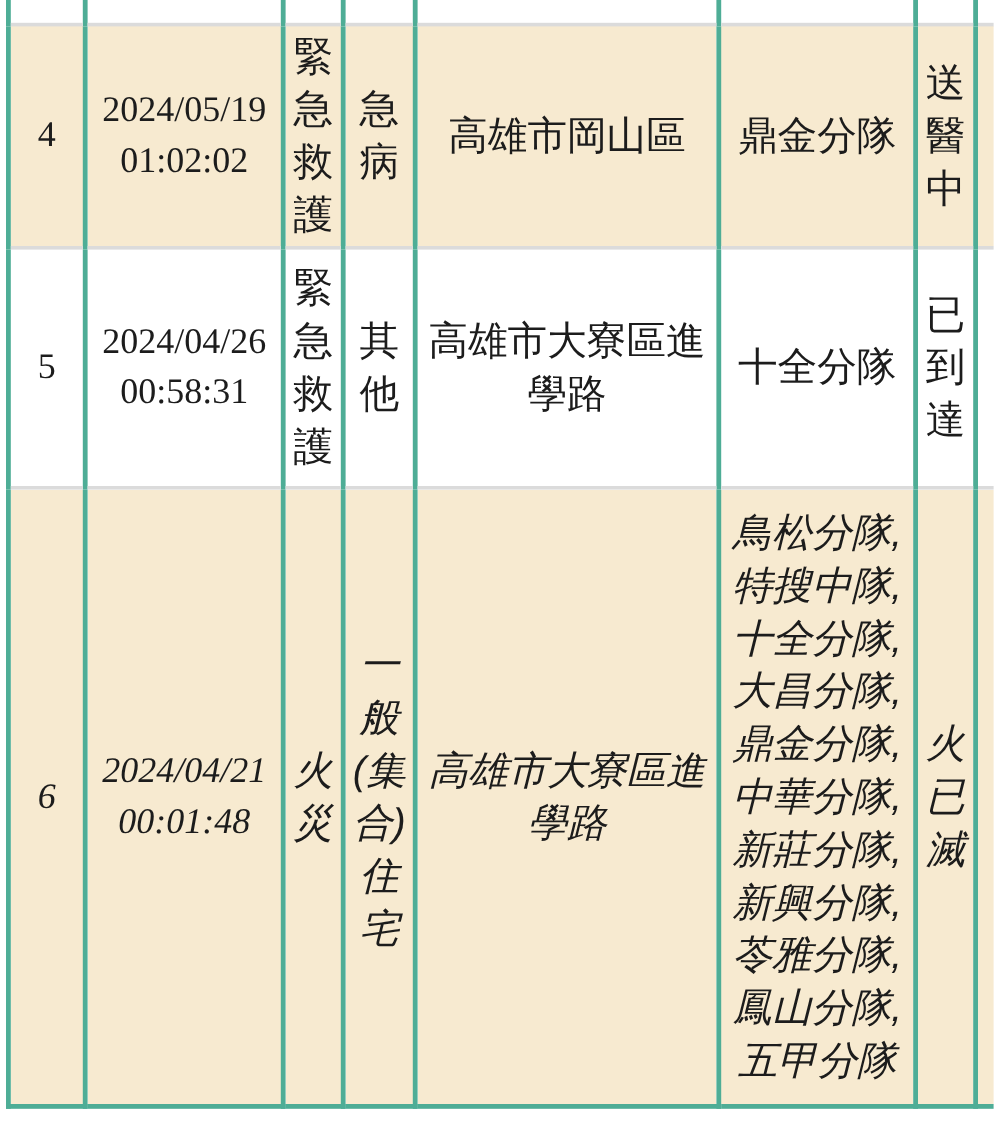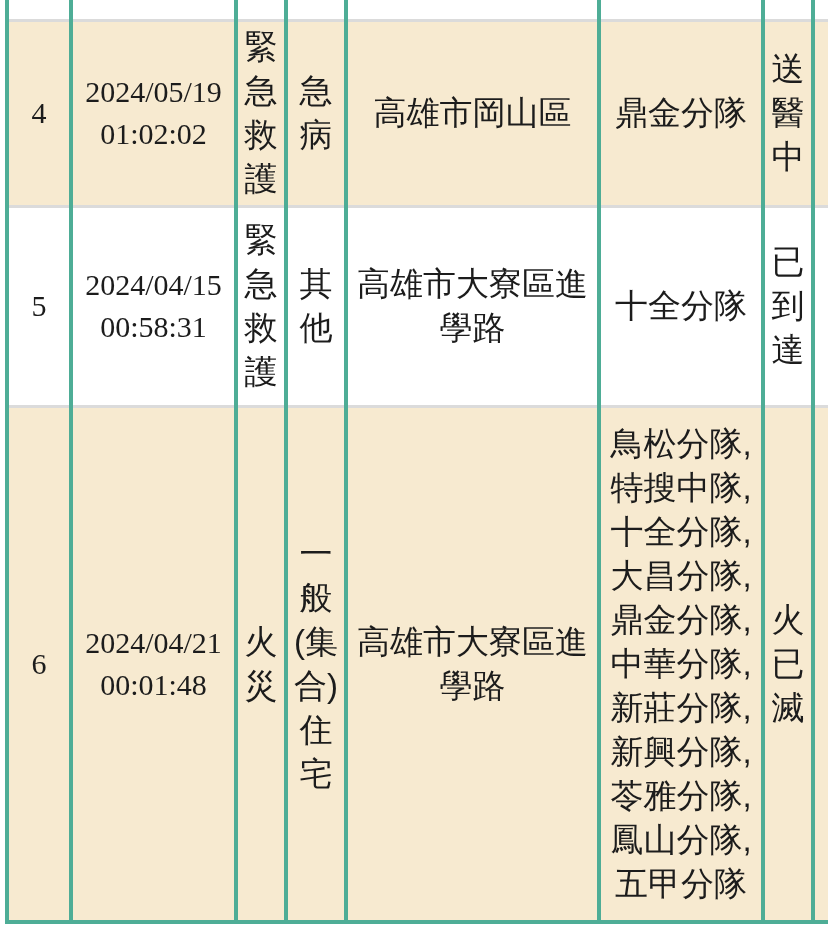--- a/index.html
+++ b/index.html
@@ -25,21 +25,21 @@
   td{
     border-left:4px solid var(--teal);
     border-right:4px solid var(--teal);
     vertical-align:middle;
     text-align:center;
     padding:0 2px;
     color:var(--text);
     overflow:hidden;
   }
   tr.divided td{border-top:3px solid var(--divider);}
-  tr.bottom td{border-bottom:4px solid var(--teal);}
+  tr.bottom td{border-bottom:4px solid var(--teal);font-style:italic;}
   tr.row-shaded td{background:var(--beige);}
   tr.row-plain td{background:var(--white);}
   .c-serif{
     font-family:"Liberation Serif","DejaVu Serif",serif;
     font-size:30px;line-height:42px;
   }
   .c-cjk{
     font-family:"Liberation Sans","DejaVu Sans",sans-serif;
     font-size:33px;line-height:44px;
     line-break:strict;
@@ -77,21 +77,21 @@
           <td class="c-serif">2024/05/19 01:02:02</td>
           <td class="c-cjk">緊急救護</td>
           <td class="c-cjk">急病</td>
           <td class="c-cjk">高雄市岡山區</td>
           <td class="c-cjk">鼎金分隊</td>
           <td class="c-cjk">送醫中</td>
           <td class="c-cjk"></td>
         </tr>
         <tr class="row-plain divided" style="height: 200px;">
           <td class="c-serif">5</td>
-          <td class="c-serif">2024/04/15 00:58:31</td>
+          <td class="c-serif">2024/04/26 00:58:31</td>
           <td class="c-cjk">緊急救護</td>
           <td class="c-cjk">其他</td>
           <td class="c-cjk">高雄市大寮區進學路</td>
           <td class="c-cjk">十全分隊</td>
           <td class="c-cjk">已到達</td>
           <td class="c-cjk"></td>
         </tr>
         <tr class="row-shaded divided bottom" style="height: 516px;">
           <td class="c-serif">6</td>
           <td class="c-serif">2024/04/21 00:01:48</td>

